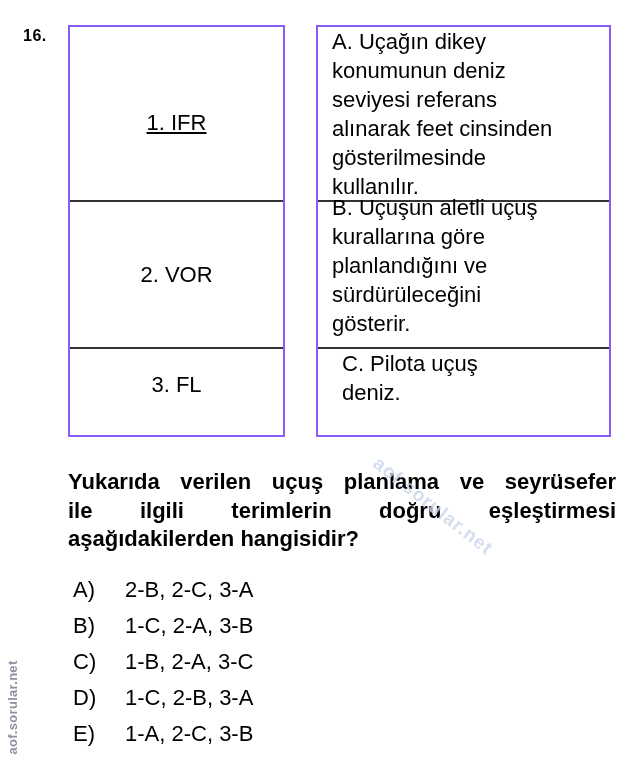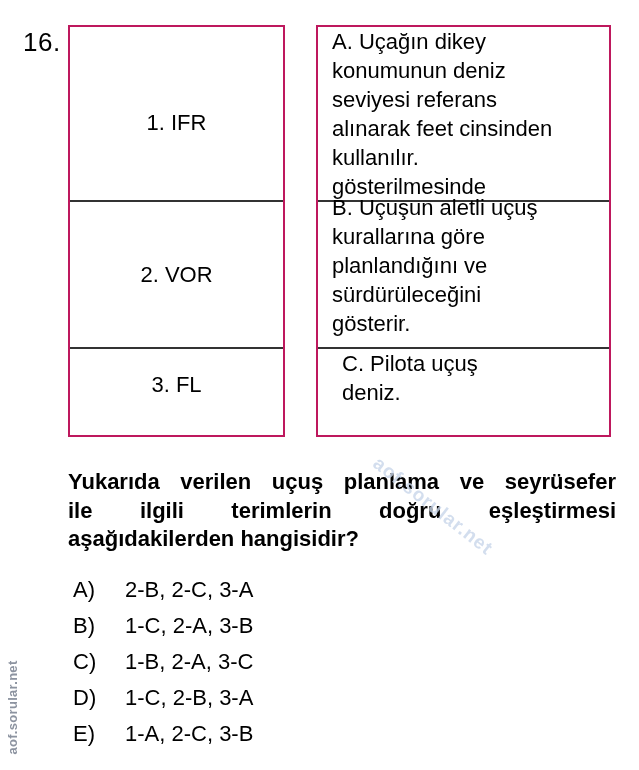--- a/index.html
+++ b/index.html
@@ -2,24 +2,24 @@
 <html><head>
   <meta charset="utf-8">
   <style>
     html, body { margin: 0; padding: 0; }
     body {
       width: 639px; height: 770px; background: #ffffff; position: relative; overflow: hidden;
       font-family: "Liberation Sans", sans-serif; color: #000;
     }
     .qnum {
       position: absolute; left: 23px; top: 27px;
-      font-weight: normal; font-size: 26px; letter-spacing: 0.5px;
+      font-weight: bold; font-size: 16px; letter-spacing: 0.5px;
     }
     .tbl {
-      position: absolute; top: 25px; border: 2px solid #be185d; box-sizing: border-box;
+      position: absolute; top: 25px; border: 2px solid #8b5cf6; box-sizing: border-box;
     }
     .tbl.left { left: 68px; width: 217px; height: 412px; }
     .tbl.right { left: 316px; width: 295px; height: 412px; }
     .cell { position: absolute; left: 0; right: 0; box-sizing: border-box; }
     .divider { position: absolute; left: 0; right: 0; height: 0; border-top: 2px solid #333; }
     .left .cell { display: flex; align-items: center; justify-content: center; font-size: 22px; }
     .right .cell { padding-left: 14px; font-size: 22px; line-height: 29px; }
     .right .cell .ln { display: block; white-space: nowrap; }
     .question {
       position: absolute; left: 68px; top: 468px; width: 548px;
@@ -42,41 +42,41 @@
       font-weight: bold; font-size: 19px; color: #c9d6ea; opacity: 0.8; white-space: nowrap;
       letter-spacing: 1px;
     }
   </style>
 </head>
 <body>
 
 <div class="qnum">16.</div>
 
 <div class="tbl left">
-  <div class="cell" style="top:0;height:192px;">
+  <div class="cell" style="top:0;height:192px;text-decoration:underline;">
     <span>1. IFR</span>
   </div>
   <div class="divider" style="top:173px;"></div>
   <div class="cell" style="top:175px;height:146px;">
     <span>2. VOR</span>
   </div>
   <div class="divider" style="top:320px;"></div>
   <div class="cell" style="top:322px;height:72px;">
     <span>3. FL</span>
   </div>
 </div>
 
 <div class="tbl right">
   <div class="cell" style="top:0;height:174px;padding-top:0px;">
     <span class="ln">A. Uçağın dikey</span>
     <span class="ln">konumunun deniz</span>
     <span class="ln">seviyesi referans</span>
     <span class="ln">alınarak feet cinsinden</span>
+    <span class="ln">gösterilmesinde</span>
     <span class="ln">kullanılır.</span>
-    <span class="ln">gösterilmesinde</span>
   </div>
   <div class="divider" style="top:173px;"></div>
   <div class="cell" style="top:166px;height:146px;">
     <span class="ln">B. Uçuşun aletli uçuş</span>
     <span class="ln">kurallarına göre</span>
     <span class="ln">planlandığını ve</span>
     <span class="ln">sürdürüleceğini</span>
     <span class="ln">gösterir.</span>
   </div>
   <div class="divider" style="top:320px;"></div>

